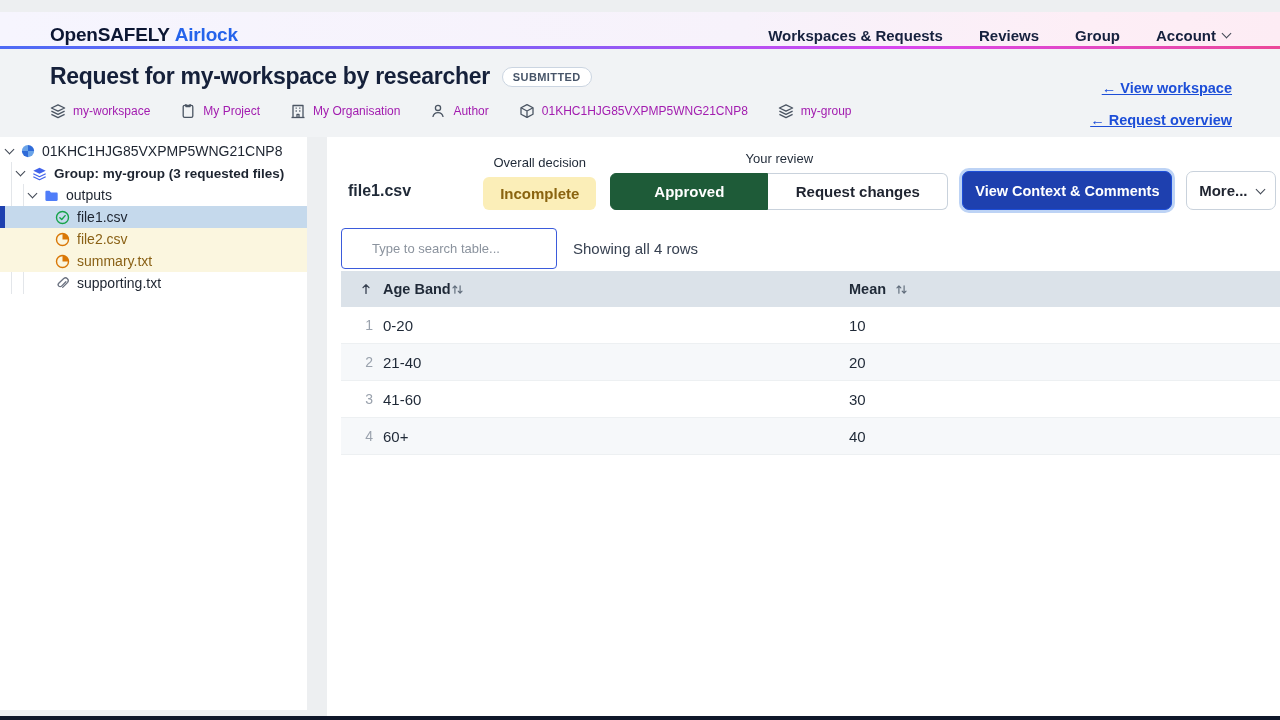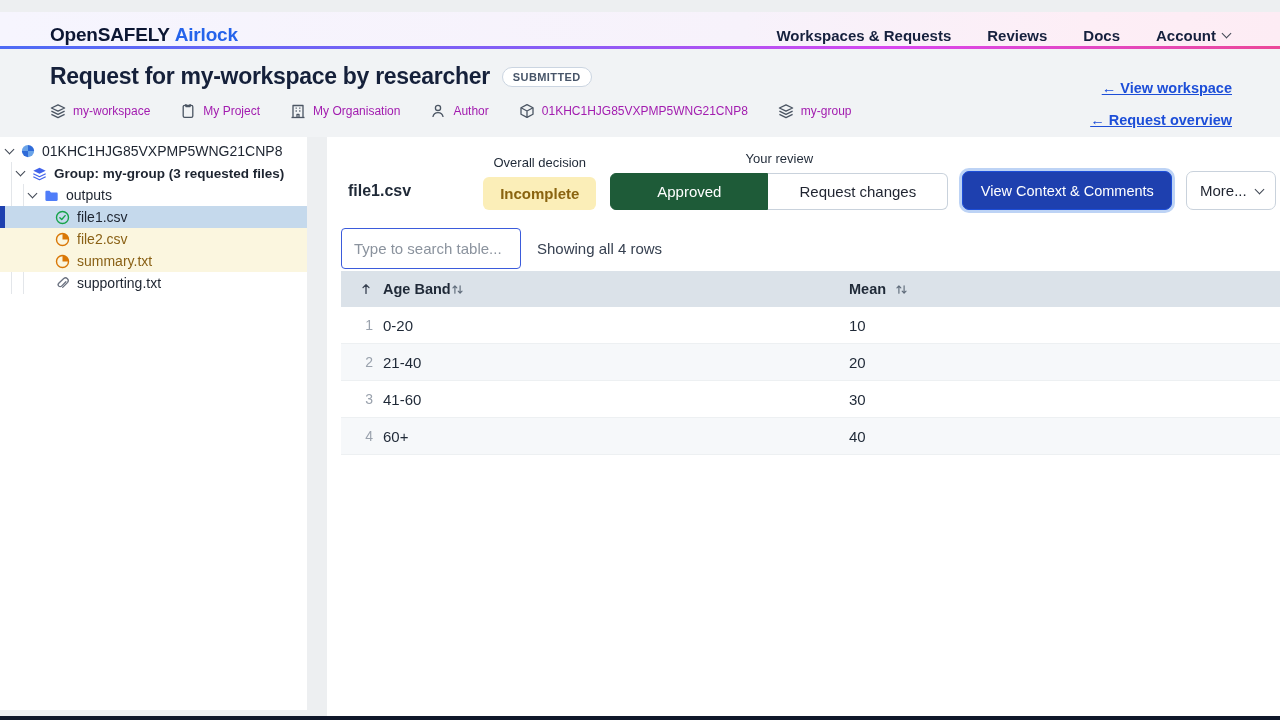--- a/index.html
+++ b/index.html
@@ -50,30 +50,30 @@
   
   .main { position:absolute; top:137px; left:327px; right:0; bottom:4px; background:#fff; padding:14px 0 0 14px; overflow:hidden; }
   .toolbar { display:flex; align-items:flex-end; }
   .file-title { font-size:16px; font-weight:700; color:#1f2937; margin:0 0 10px 7px; }
   .block { display:flex; flex-direction:column; align-items:center; }
   .block-label { font-size:13px; color:#1f2937; margin-bottom:7px; white-space:nowrap; }
   .decision { margin-left:72px; }
   .badge-incomplete { background:#fbeeb8; color:#8a6410; font-weight:700; font-size:15px; padding:8px 17px; border-radius:6px; white-space:nowrap; }
   .review { margin-left:14px; }
   .seg { display:flex; }
-  .btn { font-family:inherit; font-size:15px; font-weight:400; height:37px; display:flex; align-items:center; justify-content:center; cursor:pointer; white-space:nowrap; }
+  .btn { font-family:inherit; font-size:15px; font-weight:700; height:37px; display:flex; align-items:center; justify-content:center; cursor:pointer; white-space:nowrap; }
   .btn-approved { background:#1e5b38; color:#fff; border:1px solid #1e5b38; border-radius:6px 0 0 6px; width:158px; }
   .btn-request { background:#fff; color:#1f2430; border:1px solid #c9d2dc; border-left:none; border-radius:0 6px 6px 0; width:180px; }
   .btn-context { margin-left:14px; background:#1e40af; color:#fff; border:1px solid #1d4ed8; border-radius:7px;
     width:210px; height:39px; font-size:14.5px; box-shadow:0 0 0 3px #bdd3f5; }
   .btn-more { margin-left:14px; background:#fff; color:#1f2430; border:1px solid #c9d2dc; border-radius:7px; width:90px; height:39px; gap:9px; }
 
   .search-row { margin-top:18px; display:flex; align-items:center; }
-  .search-input { width:180px; height:41px; border:1px solid #3b5bdb; border-radius:4px; padding:0 12px;
-    font-size:15px; color:#111827; font-family:inherit; outline:none; background:#fff; }
+  .search-input { width:216px; height:41px; border:1px solid #3b5bdb; border-radius:4px; padding:0 30px;
+    font-size:13px; color:#111827; font-family:inherit; outline:none; background:#fff; }
   .search-input::placeholder { color:#8b939e; }
   .rows-summary { margin-left:16px; font-size:15px; color:#374151; }
 
   .table { margin-top:2px; width:100%; }
   .thead { display:flex; align-items:center; height:36px; background:#dbe2e9; font-weight:700; font-size:14.5px; color:#1f2937; }
   .col-n { flex:0 0 40px; display:flex; justify-content:flex-end; align-items:center; padding-right:8px; }
   .col-age { flex:0 0 468px; display:flex; align-items:center; padding-left:2px; cursor:pointer; }
   .col-mean { flex:1; display:flex; align-items:center; gap:9px; cursor:pointer; }
   .trow { display:flex; align-items:center; height:37px; font-size:15px; color:#1f2937; border-bottom:1px solid #edf0f2; background:#fff; }
   .trow.alt { background:#f6f8fa; }
@@ -86,21 +86,21 @@
 
 <div class="page">
 
   <div class="navbar">
     <div class="brand">
       <span>OpenSAFELY</span><span class="b2">Airlock</span>
     </div>
     <div class="nav-links">
       <span class="nav-link">Workspaces &amp; Requests</span>
       <span class="nav-link">Reviews</span>
-      <span class="nav-link">Docs</span>
+      <span class="nav-link">Group</span>
       <span class="nav-link">
         <span>Account</span>
         <span class="chev"></span>
       </span>
     </div>
   </div>
   <div class="gradient-bar"></div>
 
   <div class="page-header">
     <div class="title-row">

